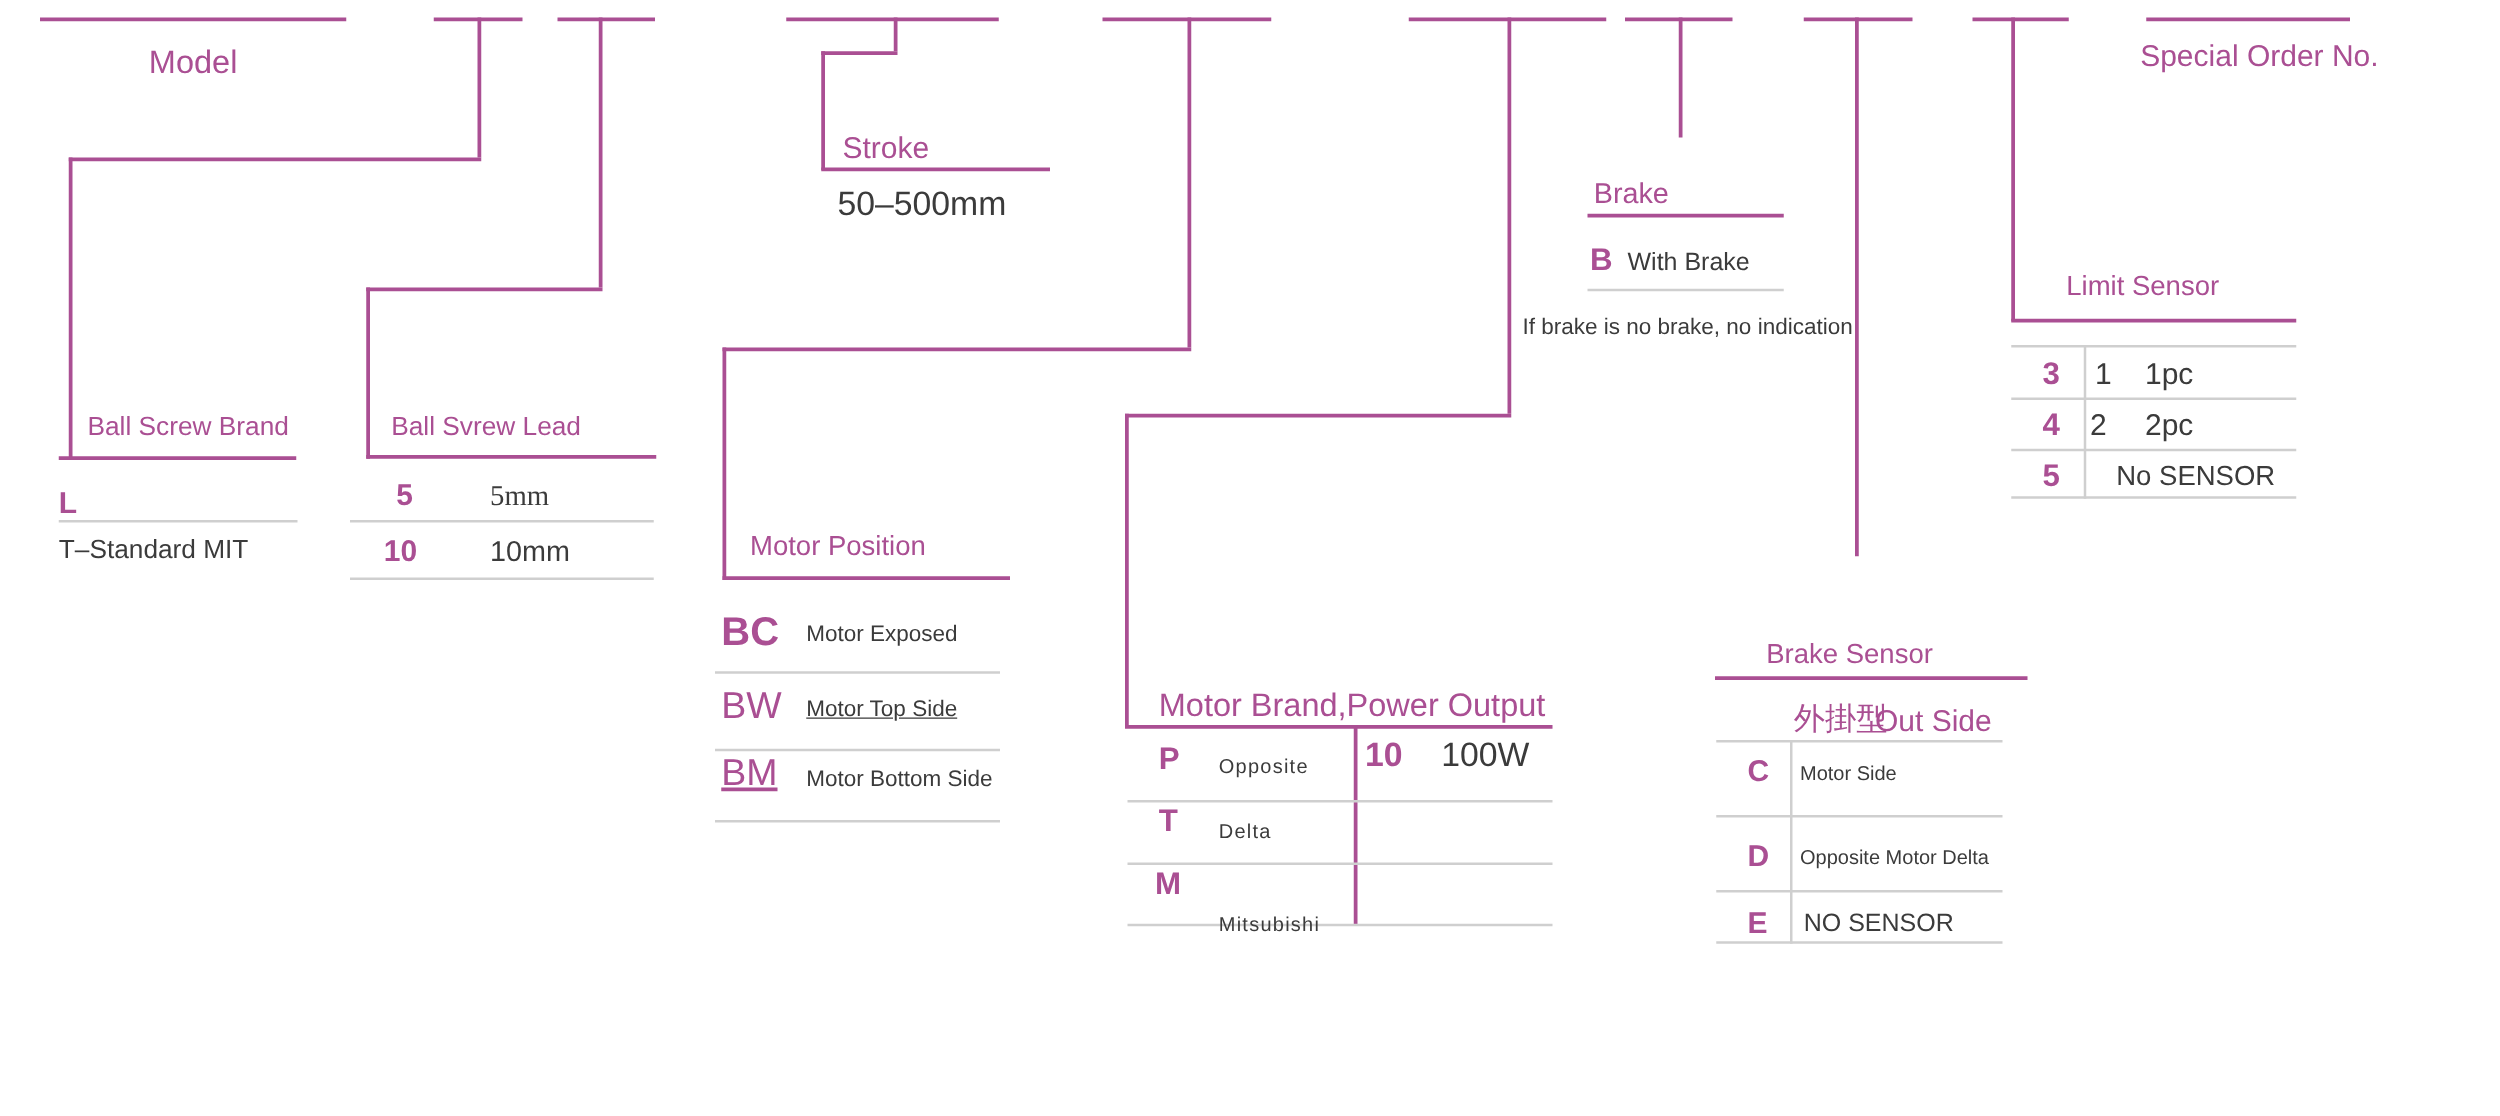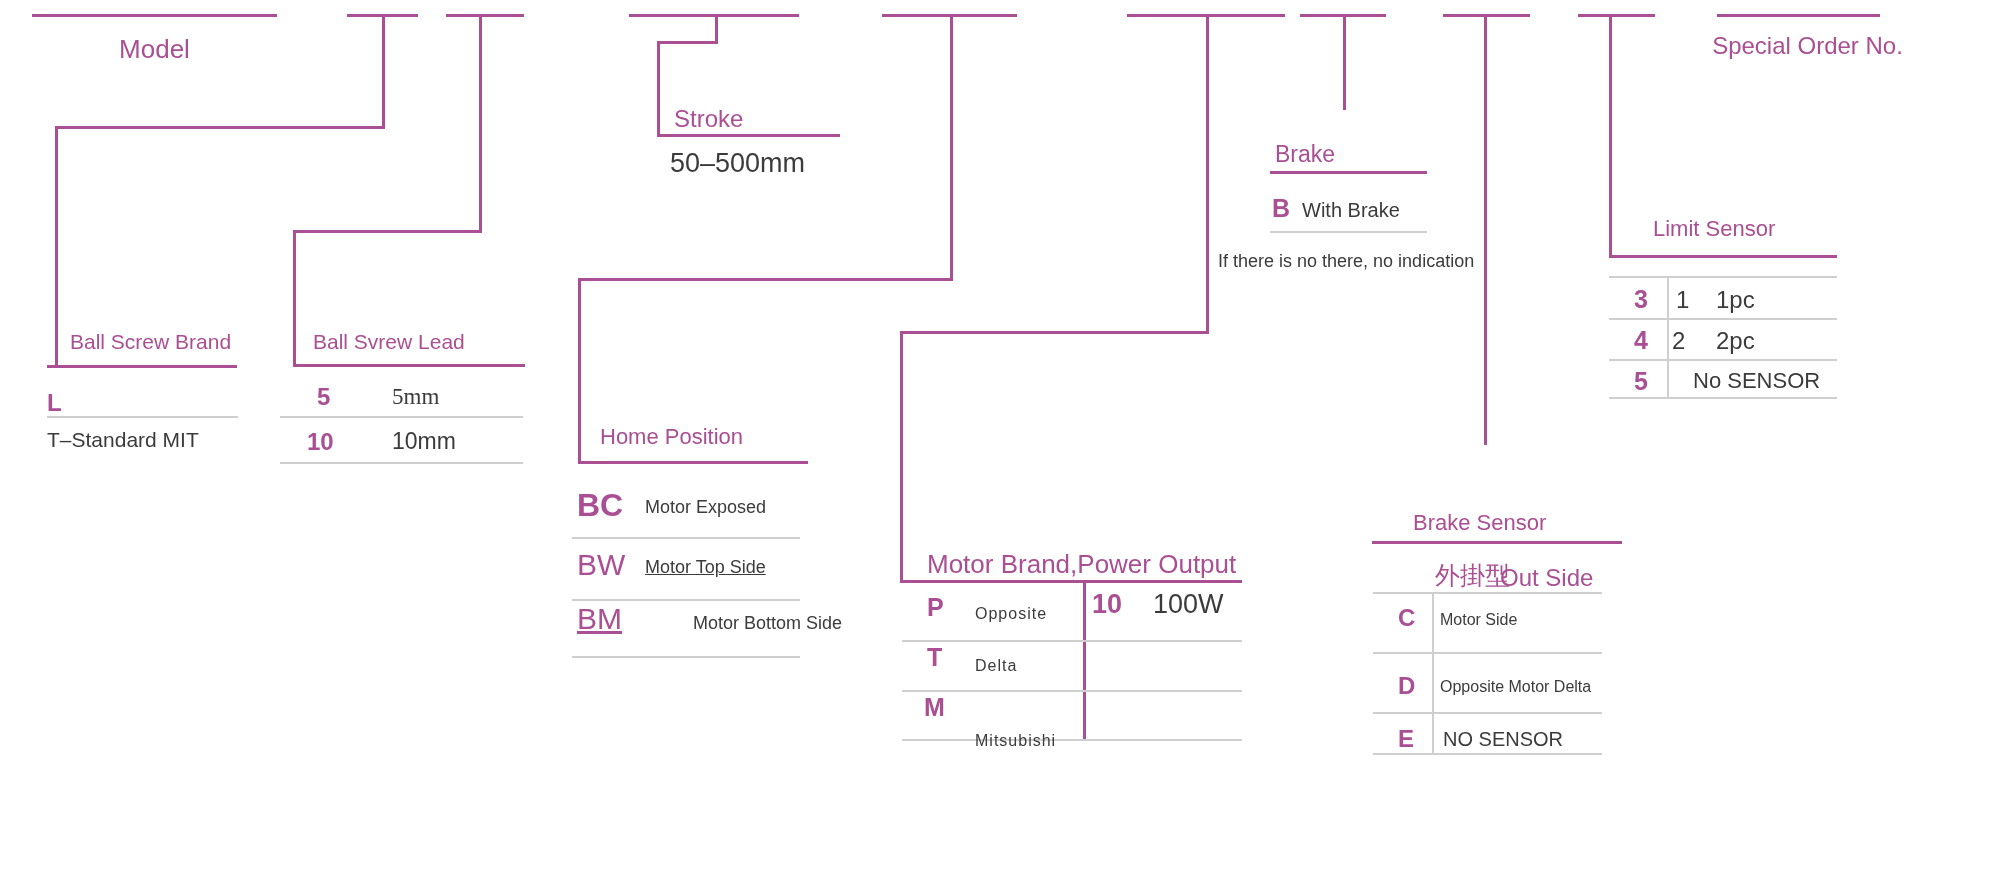--- a/index.html
+++ b/index.html
@@ -106,42 +106,42 @@
 
   <span class="t" style="left:313px;top:331px;font-size:21px;">Ball Svrew Lead</span>
   <span class="t b" style="left:317px;top:385px;font-size:24px;">5</span>
   <span class="t dk" style="left:392px;top:385px;font-size:23px;font-family:Liberation Serif, serif;">5mm</span>
   <span class="t b" style="left:307px;top:430px;font-size:24px;">10</span>
   <span class="t dk" style="left:392px;top:430px;font-size:23px;">10mm</span>
 
   <span class="t" style="left:674px;top:107px;font-size:24px;">Stroke</span>
   <span class="t dk" style="left:670px;top:150px;font-size:27px;">50–500mm</span>
 
-  <span class="t" style="left:600px;top:426px;font-size:22px;">Home Position</span>
+  <span class="t" style="left:600px;top:426px;font-size:22px;">Motor Position</span>
   <span class="t b" style="left:577px;top:489px;font-size:32px;">BC</span>
   <span class="t dk" style="left:645px;top:498px;font-size:18px;">Motor Exposed</span>
   <span class="t" style="left:577px;top:550px;font-size:30px;">BW</span>
   <span class="t dk" style="left:645px;top:558px;font-size:18px;text-decoration:underline;">Motor Top Side</span>
   <span class="t" style="left:577px;top:604px;font-size:30px;text-decoration:underline;">BM</span>
-  <span class="t dk" style="left:645px;top:614px;font-size:18px;margin-left:48px;">Motor Bottom Side</span>
+  <span class="t dk" style="left:645px;top:614px;font-size:18px;">Motor Bottom Side</span>
 
   <span class="t" style="left:927px;top:551px;font-size:26px;">Motor Brand,Power Output</span>
   <span class="t b" style="left:927px;top:595px;font-size:25px;">P</span>
   <span class="t dk" style="left:975px;top:606px;font-size:16px;letter-spacing:1px;">Opposite</span>
   <span class="t b" style="left:1092px;top:591px;font-size:27px;">10</span>
   <span class="t dk" style="left:1153px;top:591px;font-size:27px;">100W</span>
   <span class="t b" style="left:927px;top:645px;font-size:25px;">T</span>
   <span class="t dk" style="left:975px;top:658px;font-size:16px;letter-spacing:1px;">Delta</span>
   <span class="t b" style="left:924px;top:695px;font-size:25px;">M</span>
   <span class="t dk" style="left:975px;top:733px;font-size:16px;letter-spacing:1px;">Mitsubishi</span>
 
   <span class="t" style="left:1275px;top:143px;font-size:23px;">Brake</span>
   <span class="t b" style="left:1272px;top:196px;font-size:25px;">B</span>
   <span class="t dk" style="left:1302px;top:200px;font-size:20px;">With Brake</span>
-  <span class="t dk" style="left:1218px;top:252px;font-size:18px;">If there is no there, no indication</span>
+  <span class="t dk" style="left:1218px;top:252px;font-size:18px;">If brake is no brake, no indication</span>
 
   <span class="t" style="left:1413px;top:512px;font-size:22px;">Brake Sensor</span>
   <span class="t" style="left:1395px;top:563px;font-size:25px;margin-left:40px;">外掛型</span>
   <span class="t" style="left:1500px;top:566px;font-size:24px;">Out Side</span>
   <span class="t b" style="left:1398px;top:606px;font-size:24px;">C</span>
   <span class="t dk" style="left:1440px;top:612px;font-size:16px;">Motor Side</span>
   <span class="t b" style="left:1398px;top:674px;font-size:24px;">D</span>
   <span class="t dk" style="left:1440px;top:679px;font-size:16px;">Opposite Motor Delta</span>
   <span class="t b" style="left:1398px;top:727px;font-size:24px;">E</span>
   <span class="t dk" style="left:1443px;top:729px;font-size:20px;">NO SENSOR</span>

